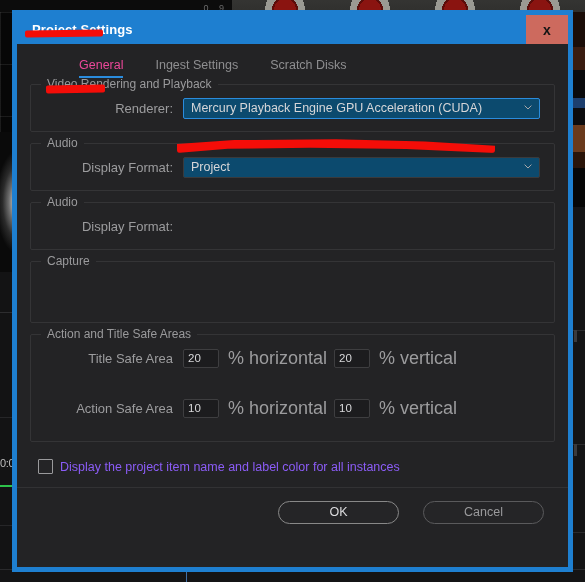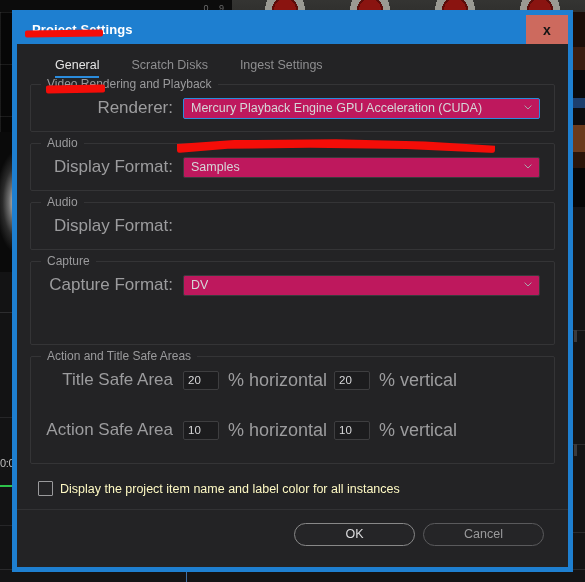--- a/index.html
+++ b/index.html
@@ -246,21 +246,22 @@
   .tab {
     font-size: 12.5px;
     color: #8e8e90;
     padding: 2px 0 6px 0;
     margin-right: 32px;
     cursor: pointer;
     position: relative;
     white-space: nowrap;
   }
   .tab.active {
-    color: #e5e5e5;
+    color: #ec4899;
+    margin-left: 24px;
   }
   .tab.active::after {
     content: "";
     position: absolute;
     left: 0; right: 0; bottom: 0;
     height: 2px;
     background: #2a8cdd;
   }
 
   .content {
@@ -293,31 +294,31 @@
 
   .row {
     display: flex;
     align-items: center;
     height: 22px;
   }
   .row + .row { margin-top: 28px; }
 
   .field-label {
     color: #9c9c9e;
-    font-size: 17px;
+    font-size: 13px;
     text-align: right;
     padding-right: 10px;
     white-space: nowrap;
   }
 
   .select {
     position: relative;
     flex: 1 1 auto;
     height: 21px;
-    background: #be185d;
+    background: #0c4a6e;
     border: 1px solid #3a3a3c;
     border-radius: 2px;
     display: flex;
     align-items: center;
     padding: 0 22px 0 7px;
     box-sizing: border-box;
     cursor: pointer;
   }
   .select.focused {
     border-color: #2a8cdd;
@@ -369,38 +370,38 @@
   }
   .checkbox {
     width: 13px; height: 13px;
     border: 1px solid #9a9a9c;
     background: #242426;
     border-radius: 1px;
     cursor: pointer;
     flex: 0 0 auto;
   }
   .check-label {
-    color: #fef9c3;
+    color: #8b5cf6;
     font-size: 12.5px;
     padding-left: 7px;
   }
 
   .divider {
     height: 1px;
     background: #323234;
     margin: 13px -13px 0 -13px;
   }
 
   .footer {
     flex: 0 0 auto;
     height: 48px;
     display: flex;
     align-items: center;
     justify-content: flex-end;
-    gap: 8px;
+    gap: 24px;
     padding-right: 11px;
   }
   .btn {
     width: 121px;
     height: 23px;
     border-radius: 12px;
     border: 1px solid #888;
     background: #252527;
     color: #dcdcde;
     font-size: 12.5px;
@@ -490,22 +491,22 @@
       <div class="title-text">Project Settings</div>
       <div class="close-btn">
         <span class="close-x">x</span>
       </div>
     </div>
 
     <div class="dlg-body">
 
       <div class="tabs">
         <div class="tab active">General</div>
+        <div class="tab">Ingest Settings</div>
         <div class="tab">Scratch Disks</div>
-        <div class="tab">Ingest Settings</div>
       </div>
 
       <div class="content">
 
         <div class="group">
           <div class="legend">Video Rendering and Playback</div>
           <div class="row">
             <div class="field-label" style="width:128px">Renderer:</div>
             <div class="select focused">
               <span class="sel-value">Mercury Playback Engine GPU Acceleration (CUDA)</span>
@@ -516,50 +517,39 @@
               </span>
             </div>
           </div>
         </div>
 
         <div class="group">
           <div class="legend">Audio</div>
           <div class="row">
             <div class="field-label" style="width:128px">Display Format:</div>
             <div class="select">
-              <span class="sel-value">Samples</span>
+              <span class="sel-value">Project</span>
               <span class="chev">
                 <svg viewBox="0 0 8 5" width="8" height="5" aria-hidden="true">
                   <path d="M0.6 0.6 L4 4 L7.4 0.6" fill="none" stroke="currentColor" stroke-width="1"></path>
                 </svg>
               </span>
             </div>
           </div>
         </div>
 
         <div class="group">
           <div class="legend">Audio</div>
           <div class="row">
             <div class="field-label" style="width:128px">Display Format:</div>
           </div>
         </div>
 
         <div class="group" style="padding-bottom:48px">
           <div class="legend">Capture</div>
-          <div class="row">
-            <div class="field-label" style="width:128px">Capture Format:</div>
-            <div class="select">
-              <span class="sel-value">DV</span>
-              <span class="chev">
-                <svg viewBox="0 0 8 5" width="8" height="5" aria-hidden="true">
-                  <path d="M0.6 0.6 L4 4 L7.4 0.6" fill="none" stroke="currentColor" stroke-width="1"></path>
-                </svg>
-              </span>
-            </div>
-          </div>
         </div>
 
         <div class="group" style="padding-bottom:22px">
           <div class="legend">Action and Title Safe Areas</div>
 
           <div class="row">
             <div class="field-label" style="width:128px">Title Safe Area</div>
             <input class="numbox" type="text" value="20" style="">
             <span class="unit" style="width:106px">% horizontal</span>
             <input class="numbox" type="text" value="20" style="">

